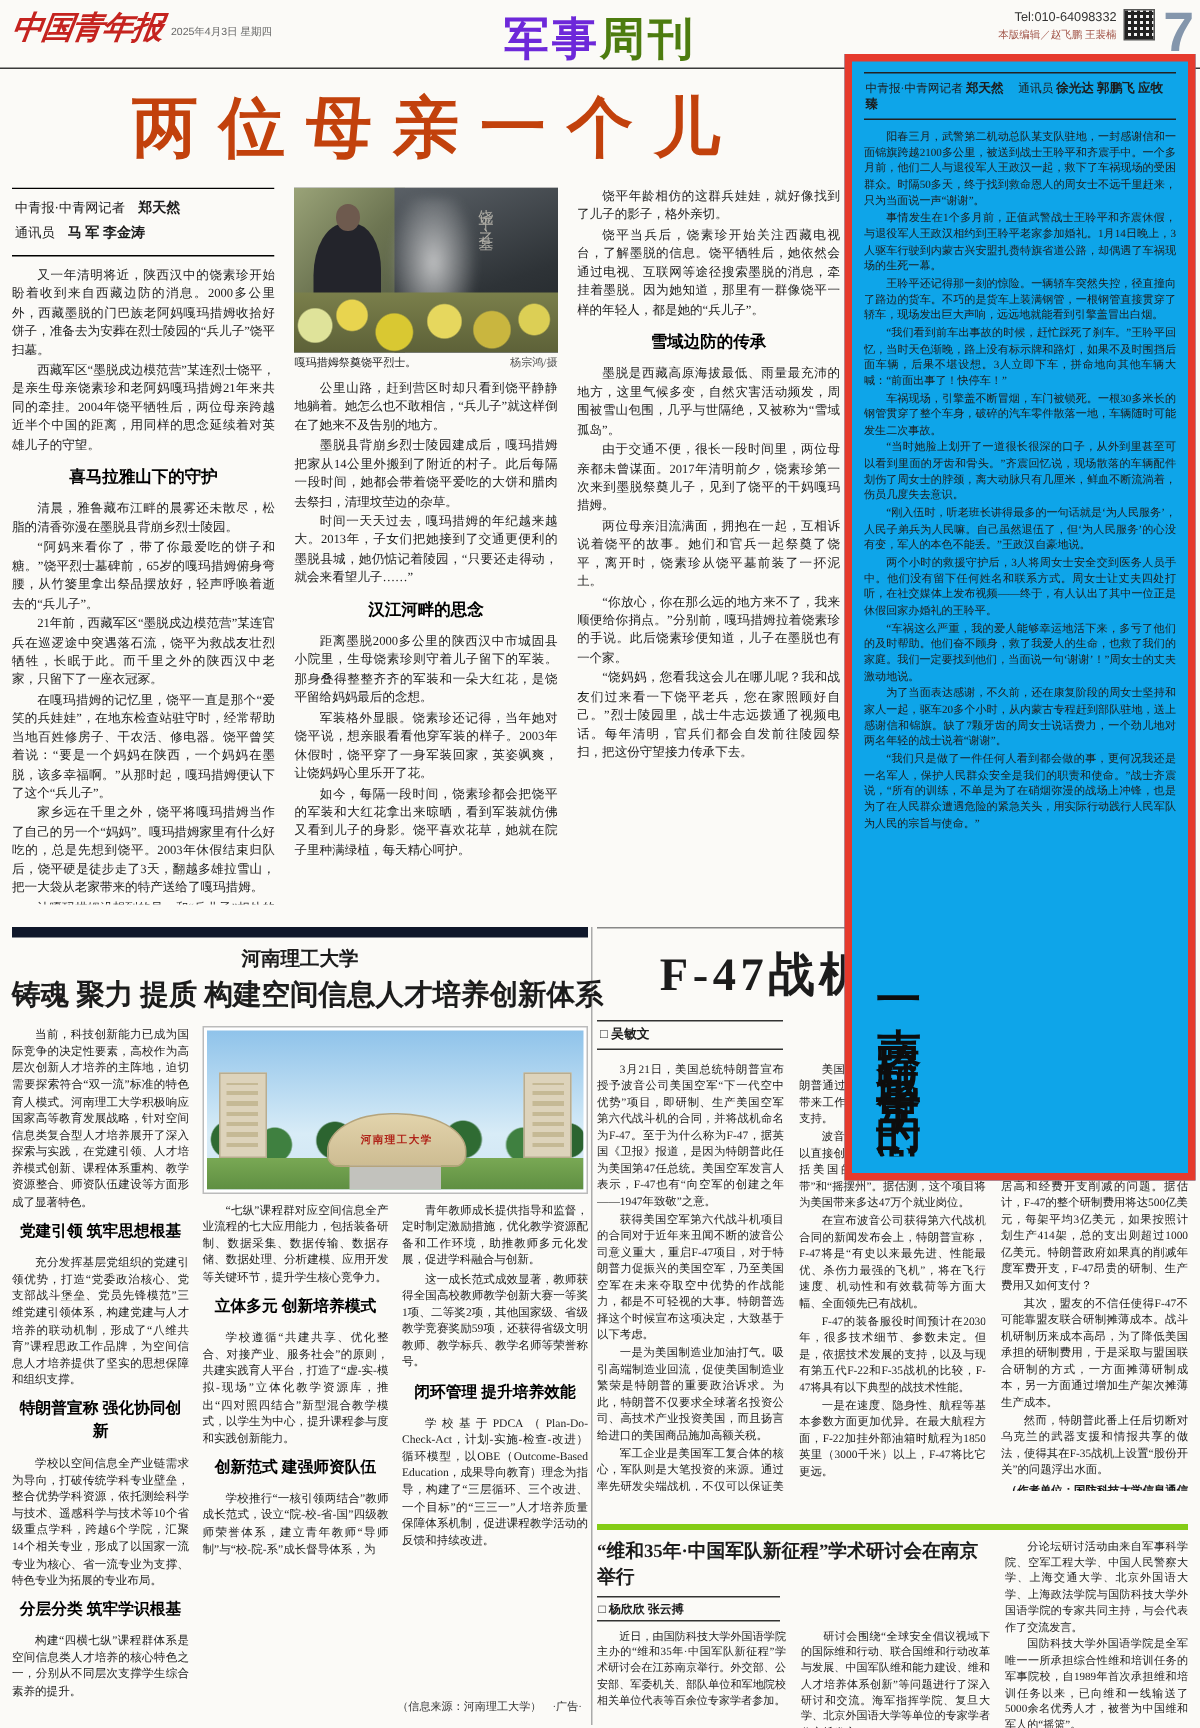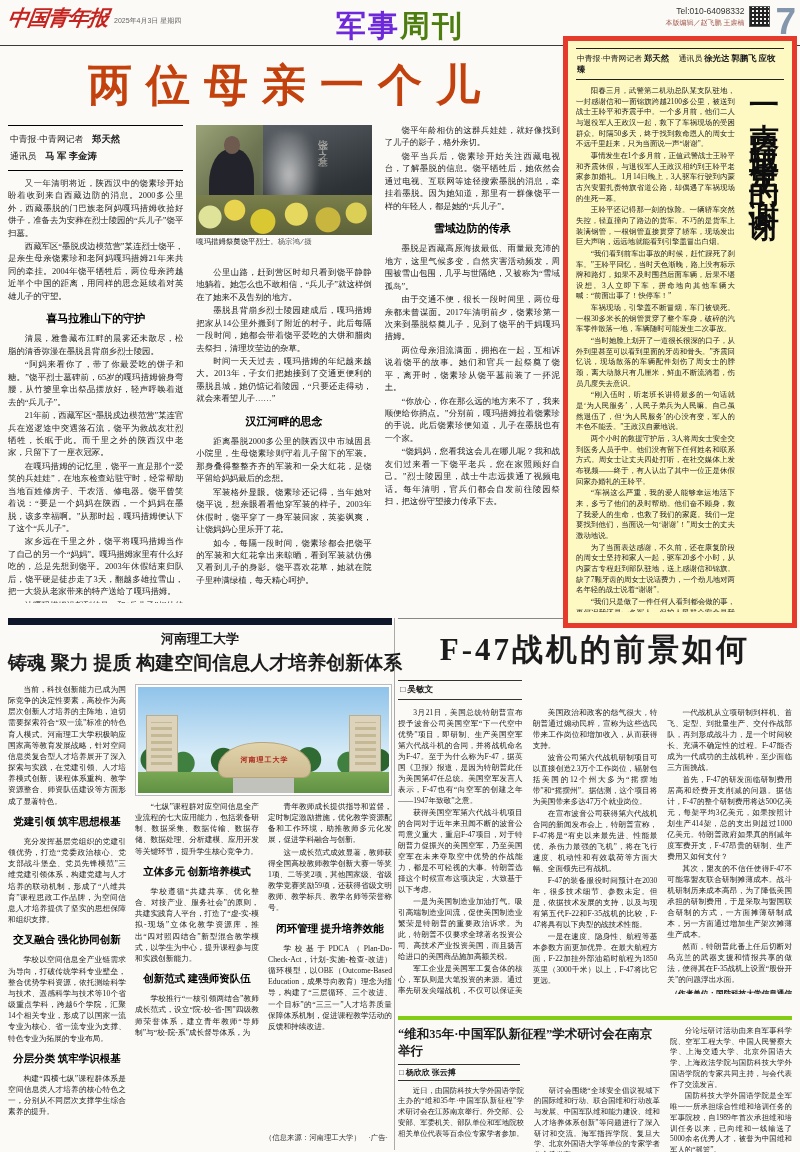--- a/index.html
+++ b/index.html
@@ -51,29 +51,29 @@
             background:radial-gradient(ellipse at 50% 45%,rgba(235,235,235,.75),rgba(235,235,235,0) 70%);}
   .ph-flowers{position:absolute;left:0;right:0;bottom:0;height:36%;
       background:
       radial-gradient(circle at 8% 55%,#dfe39a 0 11px,transparent 12px),
       radial-gradient(circle at 22% 38%,#e8d44f 0 10px,transparent 11px),
       radial-gradient(circle at 38% 66%,#d9c832 0 12px,transparent 13px),
       radial-gradient(circle at 57% 48%,#e6d75e 0 11px,transparent 12px),
       radial-gradient(circle at 75% 62%,#c9b63f 0 12px,transparent 13px),
       radial-gradient(circle at 91% 45%,#dccf55 0 10px,transparent 11px),
       linear-gradient(#7a7f4b,#5d6138);}
-  .cap-row{display:flex;font-size:7.4px;margin:2px 0 19px 0;color:#222;font-family:Liberation Mono, monospace;}
+  .cap-row{display:flex;justify-content:space-between;font-size:7.4px;margin:2px 0 5px 0;color:#222;}
   .credit{color:#555;}
   
-  .red-art{position:absolute;left:563px;top:36px;width:234px;height:592px;box-sizing:border-box;
-           border:5px solid #e63a2d;background:#fef9c3;padding:7px 8px;z-index:3;}
+  .red-art{position:absolute;left:563px;top:36px;width:234px;height:751px;box-sizing:border-box;
+           border:5px solid #e63a2d;background:#0ea5e9;padding:7px 8px;z-index:3;}
   .red-byline{font-size:7.8px;border-top:1px solid #222;border-bottom:1px solid #222;padding:4px 1px;
               margin-bottom:6px;}
   .red-byline b{font-size:8.4px;}
-  .red-content{display:flex;gap:7px;height:calc(100% - 42px);overflow:hidden;}
+  .red-content{display:flex;gap:7px;height:calc(100% - 42px);overflow:hidden;flex-direction:column;}
   .red-body{flex:1;font-size:7.4px;line-height:1.44;text-align:justify;overflow:hidden;}
   .vtitle{width:42px;writing-mode:vertical-rl;font-size:30px;font-weight:900;letter-spacing:11px;
           color:#0d0d0d;margin-top:2px;}
   
   .vdiv{position:absolute;left:394px;top:618px;height:532px;border-left:1px solid #aaa;}
   
   .uni{position:absolute;left:8px;top:618px;width:384px;height:528px;border-top:7px solid #0f172a;
        box-sizing:border-box;padding-top:5px;}
   .uni-kicker{text-align:center;font-size:13px;font-weight:bold;}
   .uni-headline{text-align:center;font-size:19px;font-weight:900;margin:2px 0 8px 0;white-space:nowrap;}
@@ -236,21 +236,21 @@
   <div class="vdiv"></div>
 
   <div class="uni">
     <div class="uni-kicker">河南理工大学</div>
     <div class="uni-headline">铸魂 聚力 提质 构建空间信息人才培养创新体系</div>
     <div class="uni-body">
       <div class="uni-col uni-c1">
           <div class="para">当前，科技创新能力已成为国际竞争的决定性要素，高校作为高层次创新人才培养的主阵地，迫切需要探索符合“双一流”标准的特色育人模式。河南理工大学积极响应国家高等教育发展战略，针对空间信息类复合型人才培养展开了深入探索与实践，在党建引领、人才培养模式创新、课程体系重构、教学资源整合、师资队伍建设等方面形成了显著特色。</div>
           <div class="subhead">党建引领 筑牢思想根基</div>
           <div class="para">充分发挥基层党组织的党建引领优势，打造“党委政治核心、党支部战斗堡垒、党员先锋模范”三维党建引领体系，构建党建与人才培养的联动机制，形成了“八维共育”课程思政工作品牌，为空间信息人才培养提供了坚实的思想保障和组织支撑。</div>
-          <div class="subhead">交叉融合 强化协同创新</div>
+          <div class="subhead">特朗普宣称 强化协同创新</div>
           <div class="para">学校以空间信息全产业链需求为导向，打破传统学科专业壁垒，整合优势学科资源，依托测绘科学与技术、遥感科学与技术等10个省级重点学科，跨越6个学院，汇聚14个相关专业，形成了以国家一流专业为核心、省一流专业为支撑、特色专业为拓展的专业布局。</div>
           <div class="subhead">分层分类 筑牢学识根基</div>
           <div class="para">构建“四横七纵”课程群体系是空间信息类人才培养的核心特色之一，分别从不同层次支撑学生综合素养的提升。</div>
         </div>
       <div class="uni-right">
         <div class="uni-photo">
           <div class="uni-photo-in">
             <div class="trees"></div>
             <div class="gate-l"></div>
             <div class="gate-r"></div>

